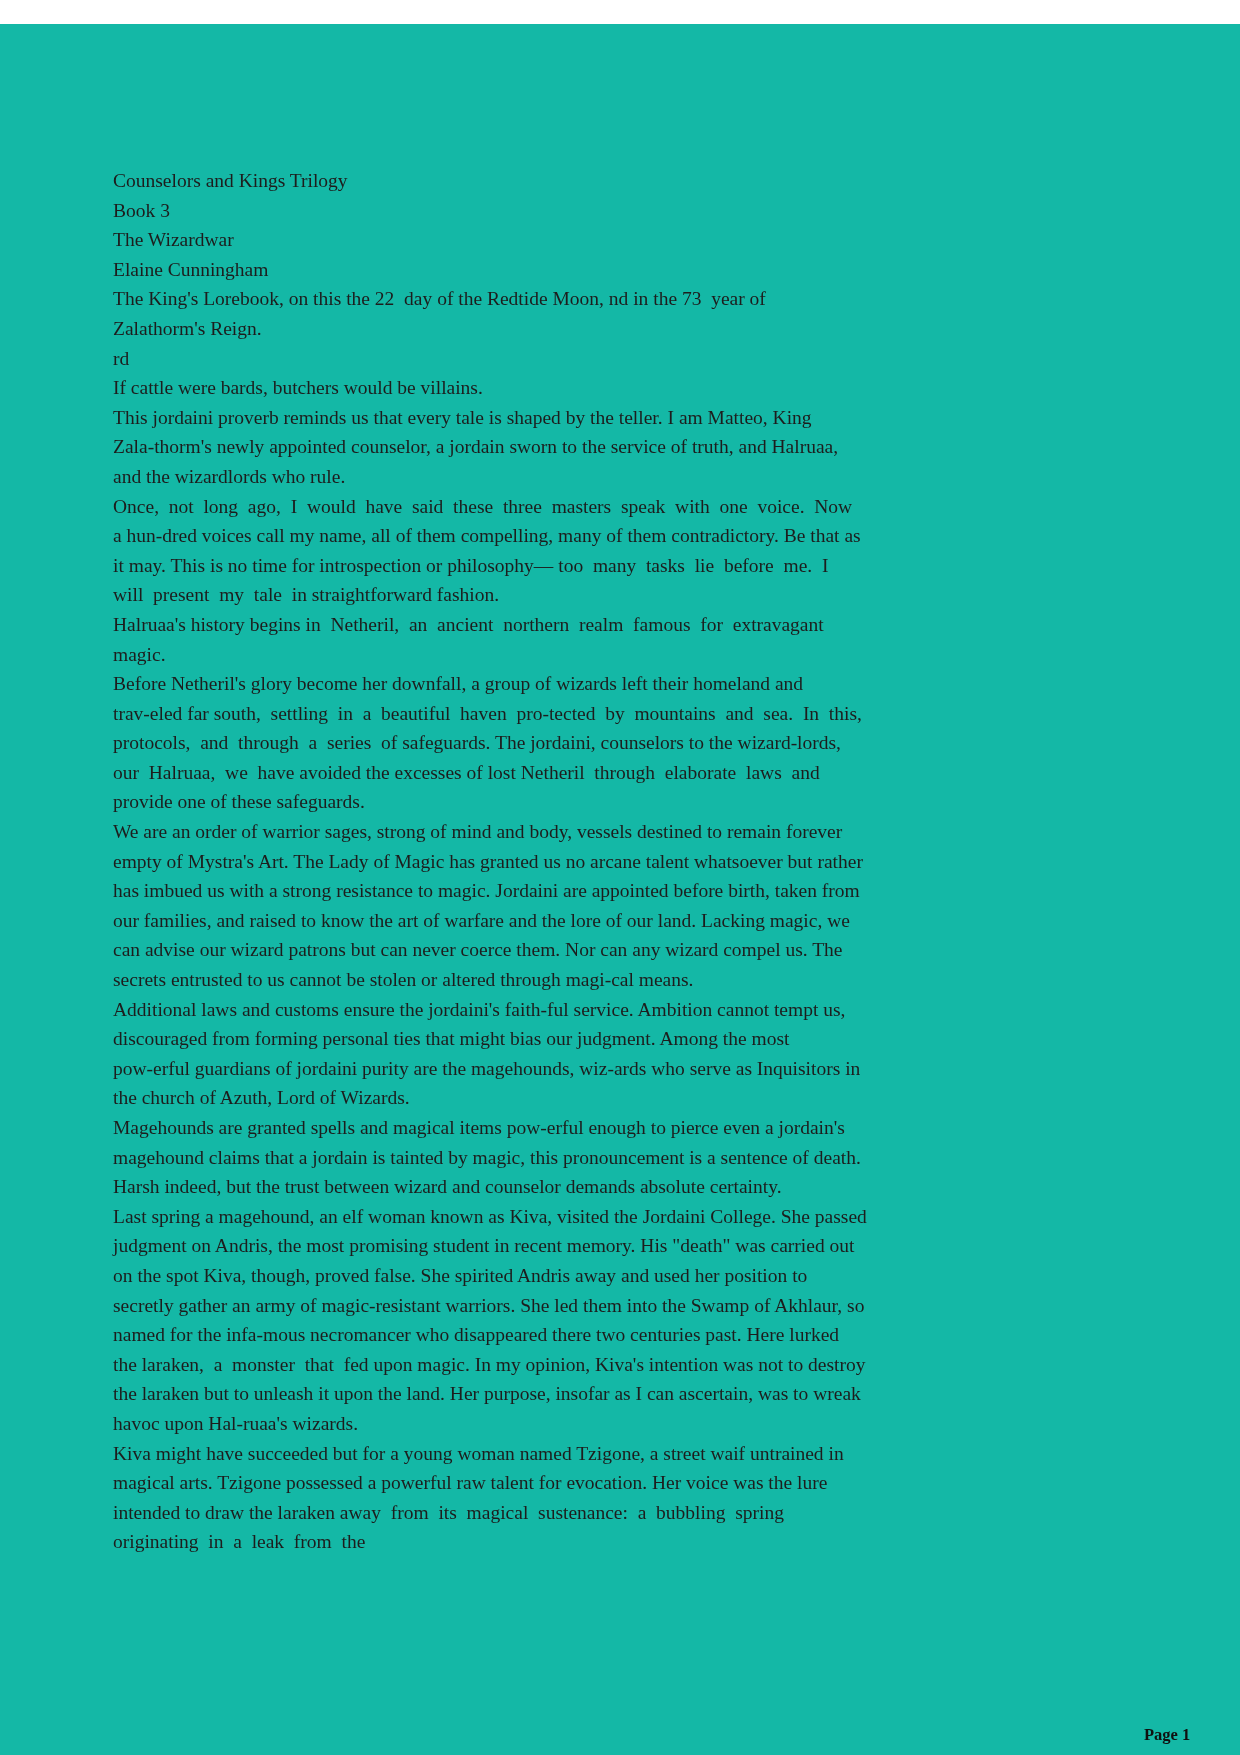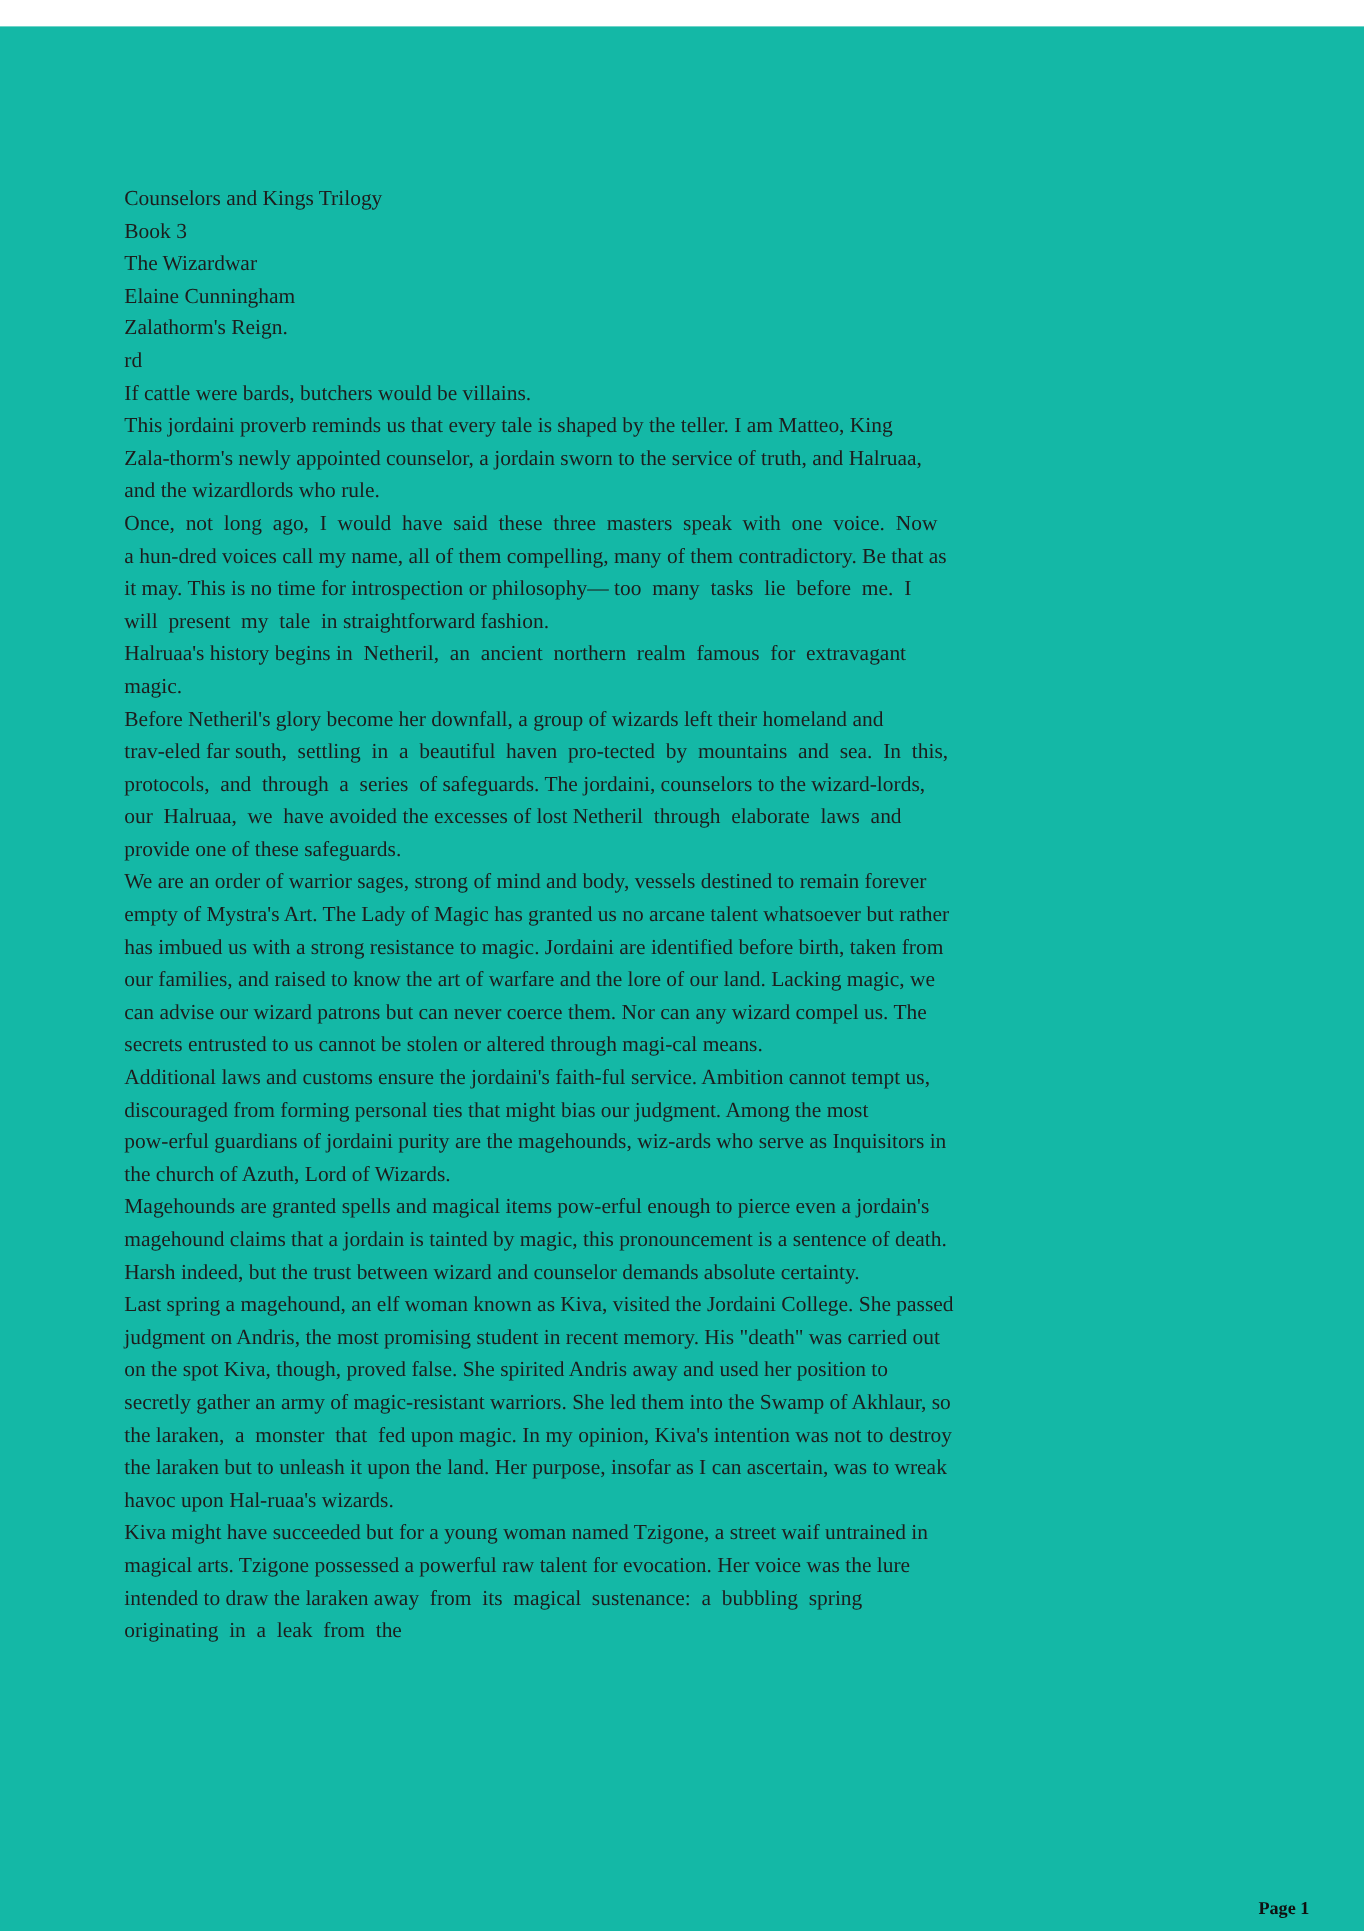--- a/index.html
+++ b/index.html
@@ -43,54 +43,56 @@
 </style>
 </head>
 <body>
 
 <div class="page">
   <div class="text-block">
       <div class="line">Counselors and Kings Trilogy</div>
       <div class="line">Book 3</div>
       <div class="line">The Wizardwar</div>
       <div class="line">Elaine Cunningham</div>
+      <div class="line">The King's Lorebook, on this the 22  day of the Redtide Moon, nd in the 73  year of</div>
       <div class="line">Zalathorm's Reign.</div>
       <div class="line">rd</div>
       <div class="line">If cattle were bards, butchers would be villains.</div>
       <div class="line">This jordaini proverb reminds us that every tale is shaped by the teller. I am Matteo, King</div>
       <div class="line">Zala-thorm's newly appointed counselor, a jordain sworn to the service of truth, and Halruaa,</div>
       <div class="line">and the wizardlords who rule.</div>
       <div class="line">Once,  not  long  ago,  I  would  have  said  these  three  masters  speak  with  one  voice.  Now</div>
       <div class="line">a hun-dred voices call my name, all of them compelling, many of them contradictory. Be that as</div>
       <div class="line">it may. This is no time for introspection or philosophy— too  many  tasks  lie  before  me.  I</div>
       <div class="line">will  present  my  tale  in straightforward fashion.</div>
       <div class="line">Halruaa's history begins in  Netheril,  an  ancient  northern  realm  famous  for  extravagant</div>
       <div class="line">magic.</div>
       <div class="line">Before Netheril's glory become her downfall, a group of wizards left their homeland and</div>
       <div class="line">trav-eled far south,  settling  in  a  beautiful  haven  pro-tected  by  mountains  and  sea.  In  this,</div>
       <div class="line">protocols,  and  through  a  series  of safeguards. The jordaini, counselors to the wizard-lords,</div>
       <div class="line">our  Halruaa,  we  have avoided the excesses of lost Netheril  through  elaborate  laws  and</div>
       <div class="line">provide one of these safeguards.</div>
       <div class="line">We are an order of warrior sages, strong of mind and body, vessels destined to remain forever</div>
       <div class="line">empty of Mystra's Art. The Lady of Magic has granted us no arcane talent whatsoever but rather</div>
-      <div class="line">has imbued us with a strong resistance to magic. Jordaini are identified before birth, taken from</div>
+      <div class="line">has imbued us with a strong resistance to magic. Jordaini are appointed before birth, taken from</div>
       <div class="line">our families, and raised to know the art of warfare and the lore of our land. Lacking magic, we</div>
       <div class="line">can advise our wizard patrons but can never coerce them. Nor can any wizard compel us. The</div>
       <div class="line">secrets entrusted to us cannot be stolen or altered through magi-cal means.</div>
       <div class="line">Additional laws and customs ensure the jordaini's faith-ful service. Ambition cannot tempt us,</div>
       <div class="line">discouraged from forming personal ties that might bias our judgment. Among the most</div>
       <div class="line">pow-erful guardians of jordaini purity are the magehounds, wiz-ards who serve as Inquisitors in</div>
       <div class="line">the church of Azuth, Lord of Wizards.</div>
       <div class="line">Magehounds are granted spells and magical items pow-erful enough to pierce even a jordain's</div>
       <div class="line">magehound claims that a jordain is tainted by magic, this pronouncement is a sentence of death.</div>
       <div class="line">Harsh indeed, but the trust between wizard and counselor demands absolute certainty.</div>
       <div class="line">Last spring a magehound, an elf woman known as Kiva, visited the Jordaini College. She passed</div>
       <div class="line">judgment on Andris, the most promising student in recent memory. His "death" was carried out</div>
       <div class="line">on the spot Kiva, though, proved false. She spirited Andris away and used her position to</div>
       <div class="line">secretly gather an army of magic-resistant warriors. She led them into the Swamp of Akhlaur, so</div>
+      <div class="line">named for the infa-mous necromancer who disappeared there two centuries past. Here lurked</div>
       <div class="line">the laraken,  a  monster  that  fed upon magic. In my opinion, Kiva's intention was not to destroy</div>
       <div class="line">the laraken but to unleash it upon the land. Her purpose, insofar as I can ascertain, was to wreak</div>
       <div class="line">havoc upon Hal-ruaa's wizards.</div>
       <div class="line">Kiva might have succeeded but for a young woman named Tzigone, a street waif untrained in</div>
       <div class="line">magical arts. Tzigone possessed a powerful raw talent for evocation. Her voice was the lure</div>
       <div class="line">intended to draw the laraken away  from  its  magical  sustenance:  a  bubbling  spring</div>
       <div class="line">originating  in  a  leak  from  the</div>
     </div>
   <div class="page-number">Page 1</div>
 </div>

